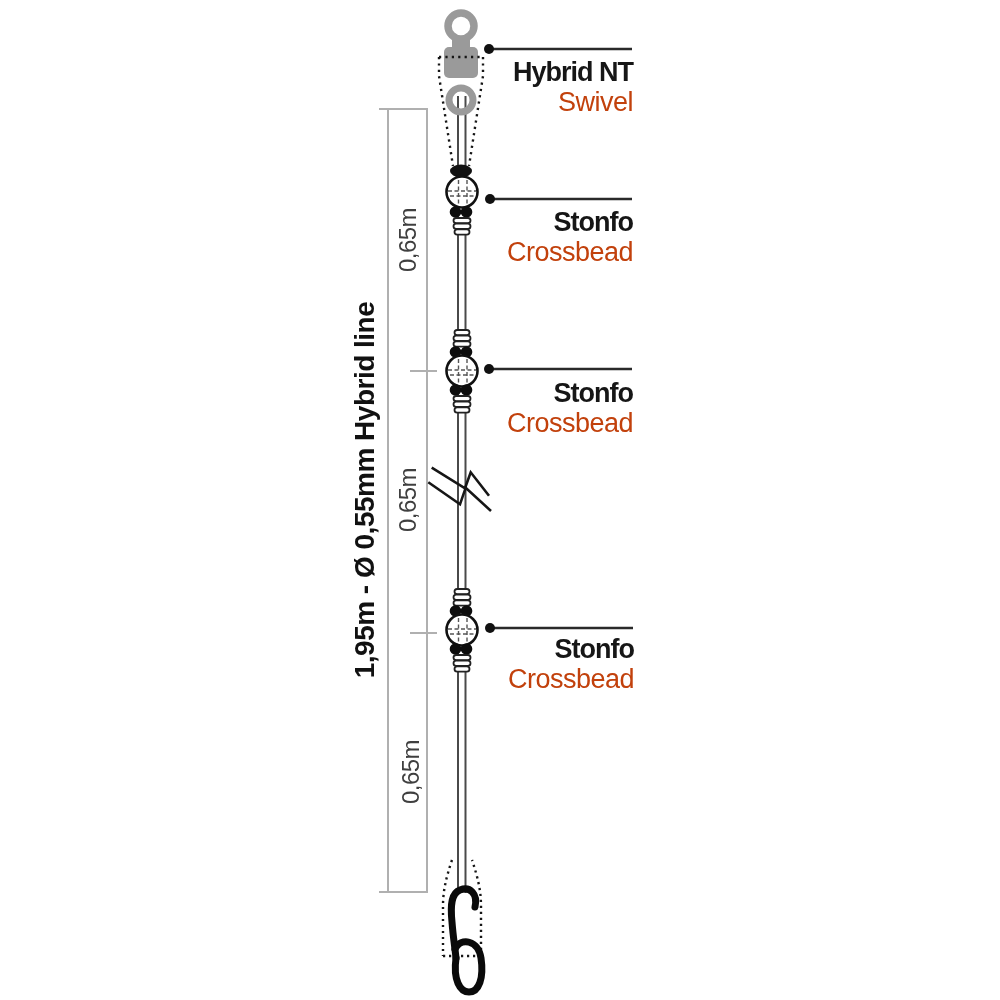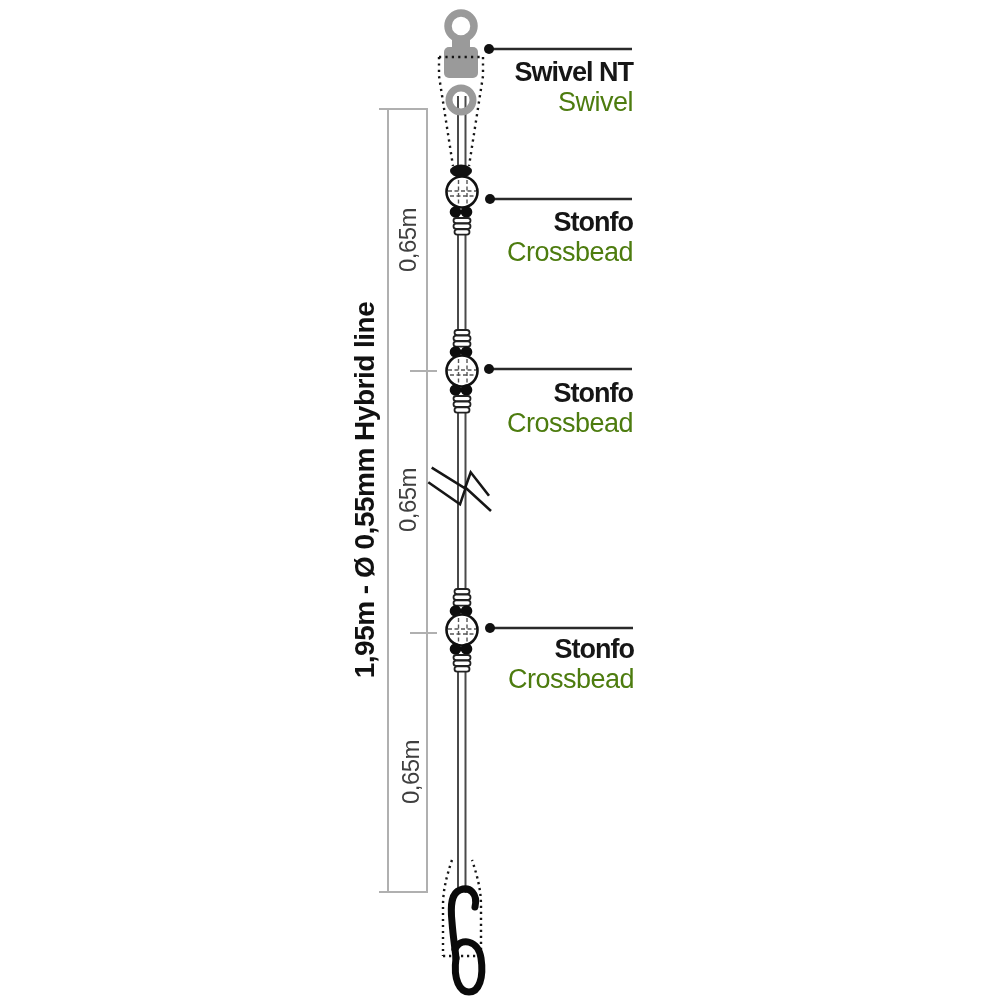--- a/index.html
+++ b/index.html
@@ -6,21 +6,21 @@
   .stage{
     position:relative;width:1000px;height:1000px;background:#ffffff;overflow:hidden;
     font-family:"Liberation Sans", sans-serif;
   }
   .stage svg{position:absolute;left:0;top:0;}
   .callout{position:absolute;text-align:right;white-space:nowrap;}
   .callout .name{
     font-weight:bold;font-size:27px;line-height:30px;color:#161616;letter-spacing:-1px;
   }
   .callout .sub{
-    font-weight:400;font-size:27px;line-height:30px;color:#4d7c0f;letter-spacing:-0.5px;
+    font-weight:400;font-size:27px;line-height:30px;color:#c2410c;letter-spacing:-0.5px;
   }
   .dim-label{
     position:absolute;width:120px;height:28px;line-height:28px;text-align:center;
     font-size:24px;color:#3f3f3f;letter-spacing:-0.5px;
     transform:translate(-50%,-50%) rotate(-90deg);
   }
   .total-label{
     position:absolute;width:430px;height:30px;line-height:30px;text-align:center;
     font-size:28px;font-weight:bold;color:#111111;letter-spacing:-0.5px;
     transform:translate(-50%,-50%) rotate(-90deg);
@@ -162,21 +162,21 @@
     </g>
     <g fill="#111">
       <circle cx="489" cy="49" r="5"></circle>
       <circle cx="490" cy="199" r="5"></circle>
       <circle cx="489" cy="369" r="5"></circle>
       <circle cx="490" cy="628" r="5"></circle>
     </g>
   </svg>
 
   <div class="callout" style="top:57px;right:367px;">
-    <div class="name">Swivel NT</div>
+    <div class="name">Hybrid NT</div>
     <div class="sub">Swivel</div>
   </div>
 
   <div class="callout" style="top:207px;right:367px;">
     <div class="name">Stonfo</div>
     <div class="sub">Crossbead</div>
   </div>
 
   <div class="callout" style="top:378px;right:367px;">
     <div class="name">Stonfo</div>

